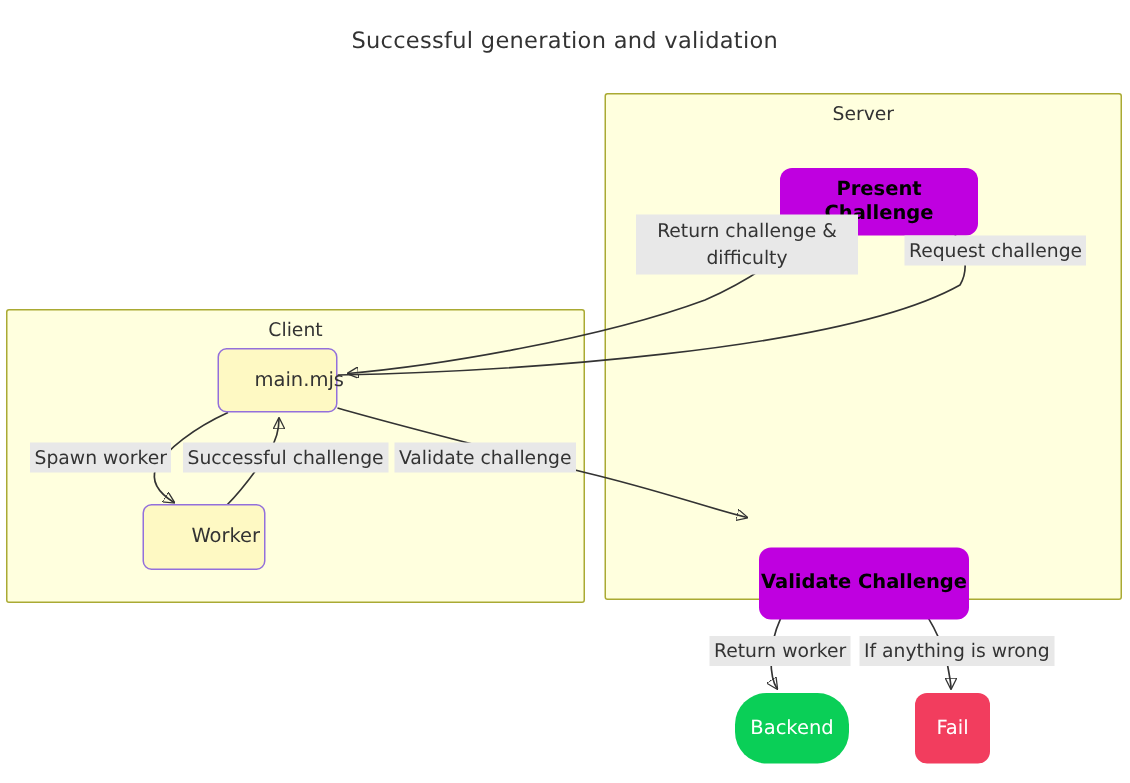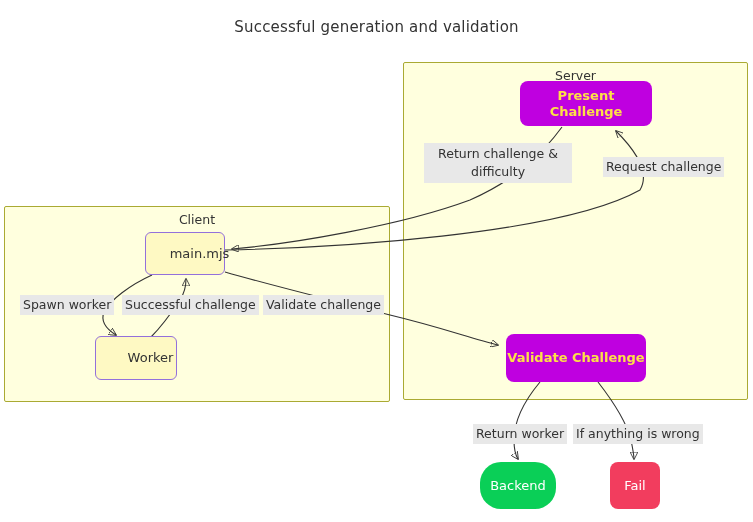--- a/index.html
+++ b/index.html
@@ -76,43 +76,44 @@
   }
   .node.plain {
     background: #fef9c3;
     border: 1px solid #9370db;
     color: #333333;
     padding-left: 29px;
   }
   .node.accent {
     background: #bf00e0;
     border: none;
-    color: #fde047;
+    color: #000000;
     font-weight: bold;
     border-radius: 8px;
+    margin-top: 31px;
   }
   .node.success {
     background: #0 acf57;
     background: #0acf57;
     border: none;
     color: #ffffff;
     border-radius: 8px;
   }
   .node.danger {
     background: #f23d5e;
     border: none;
     color: #ffffff;
     border-radius: 8px;
   }
 
   #node-main-mjs   { left: 145px; top: 232px; width: 80px;  height: 43px; }
   #node-worker     { left: 95px;  top: 336px; width: 82px;  height: 44px; }
   #node-present    { left: 520px; top: 81px;  width: 132px; height: 45px; }
   #node-validate   { left: 506px; top: 334px; width: 140px; height: 48px; }
-  #node-backend    { left: 480px; top: 462px; width: 76px;  height: 47px; border-radius: 21px; }
+  #node-backend    { left: 490px; top: 462px; width: 76px;  height: 47px; border-radius: 21px; }
   #node-fail       { left: 610px; top: 462px; width: 50px;  height: 47px; }
 
   
   .edge-label {
     position: absolute;
     background: #e8e8e8;
     color: #333333;
     font-size: 12.5px;
     line-height: 1.45;
     padding: 1px 3px;

